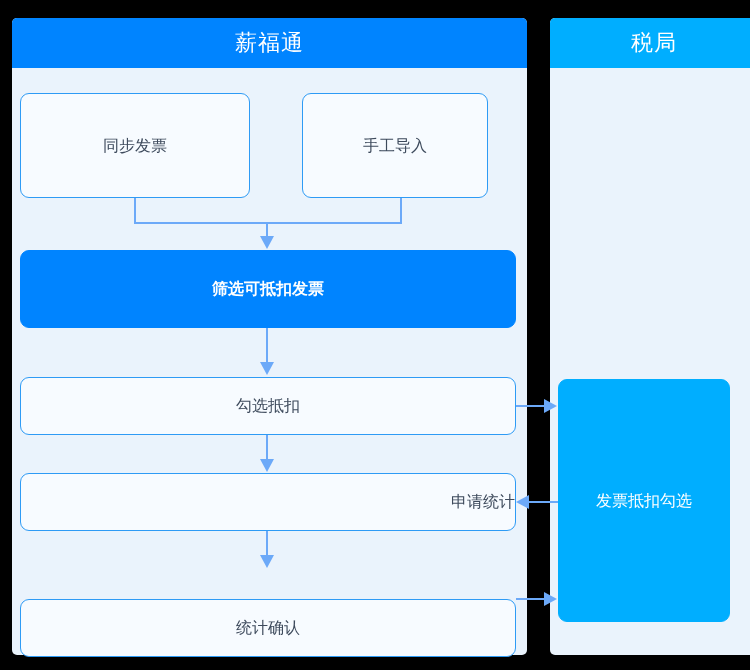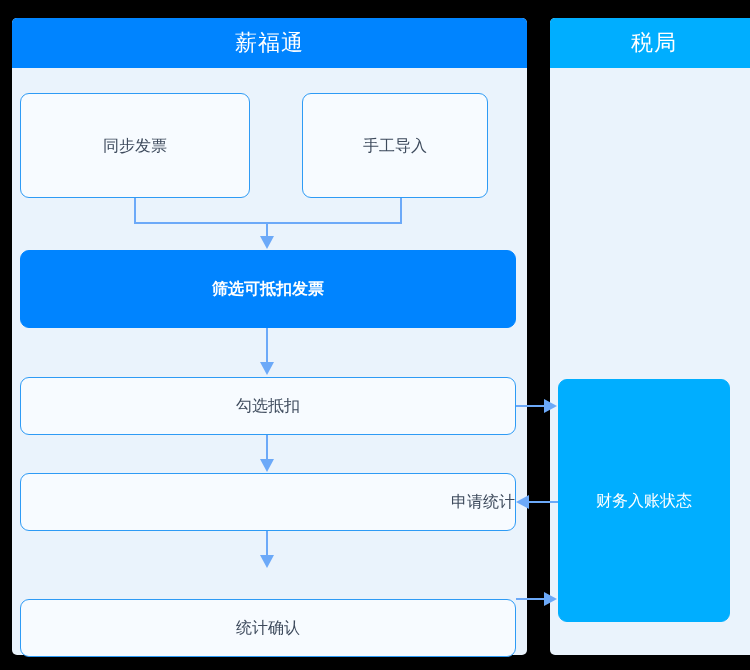--- a/index.html
+++ b/index.html
@@ -159,21 +159,21 @@
 
 <div class="node node-plain" id="node-apply">
   <span>申请统计</span>
 </div>
 
 <div class="node node-plain" id="node-confirm">
   <span>统计确认</span>
 </div>
 
 <div class="node node-accent" id="node-tax">
-  <span>财务入账状态</span>
+  <span>发票抵扣勾选</span>
 </div>
 
 <div class="conn v-line" id="merge-stub-left"></div>
 <div class="conn v-line" id="merge-stub-right"></div>
 <div class="conn h-line" id="merge-bar"></div>
 <div class="conn v-line" id="merge-drop"></div>
 <div class="arrow-down" id="merge-arrow"></div>
 
 <div class="conn v-line" id="conn-filter-check"></div>
 <div class="arrow-down" id="arrow-filter-check"></div>

